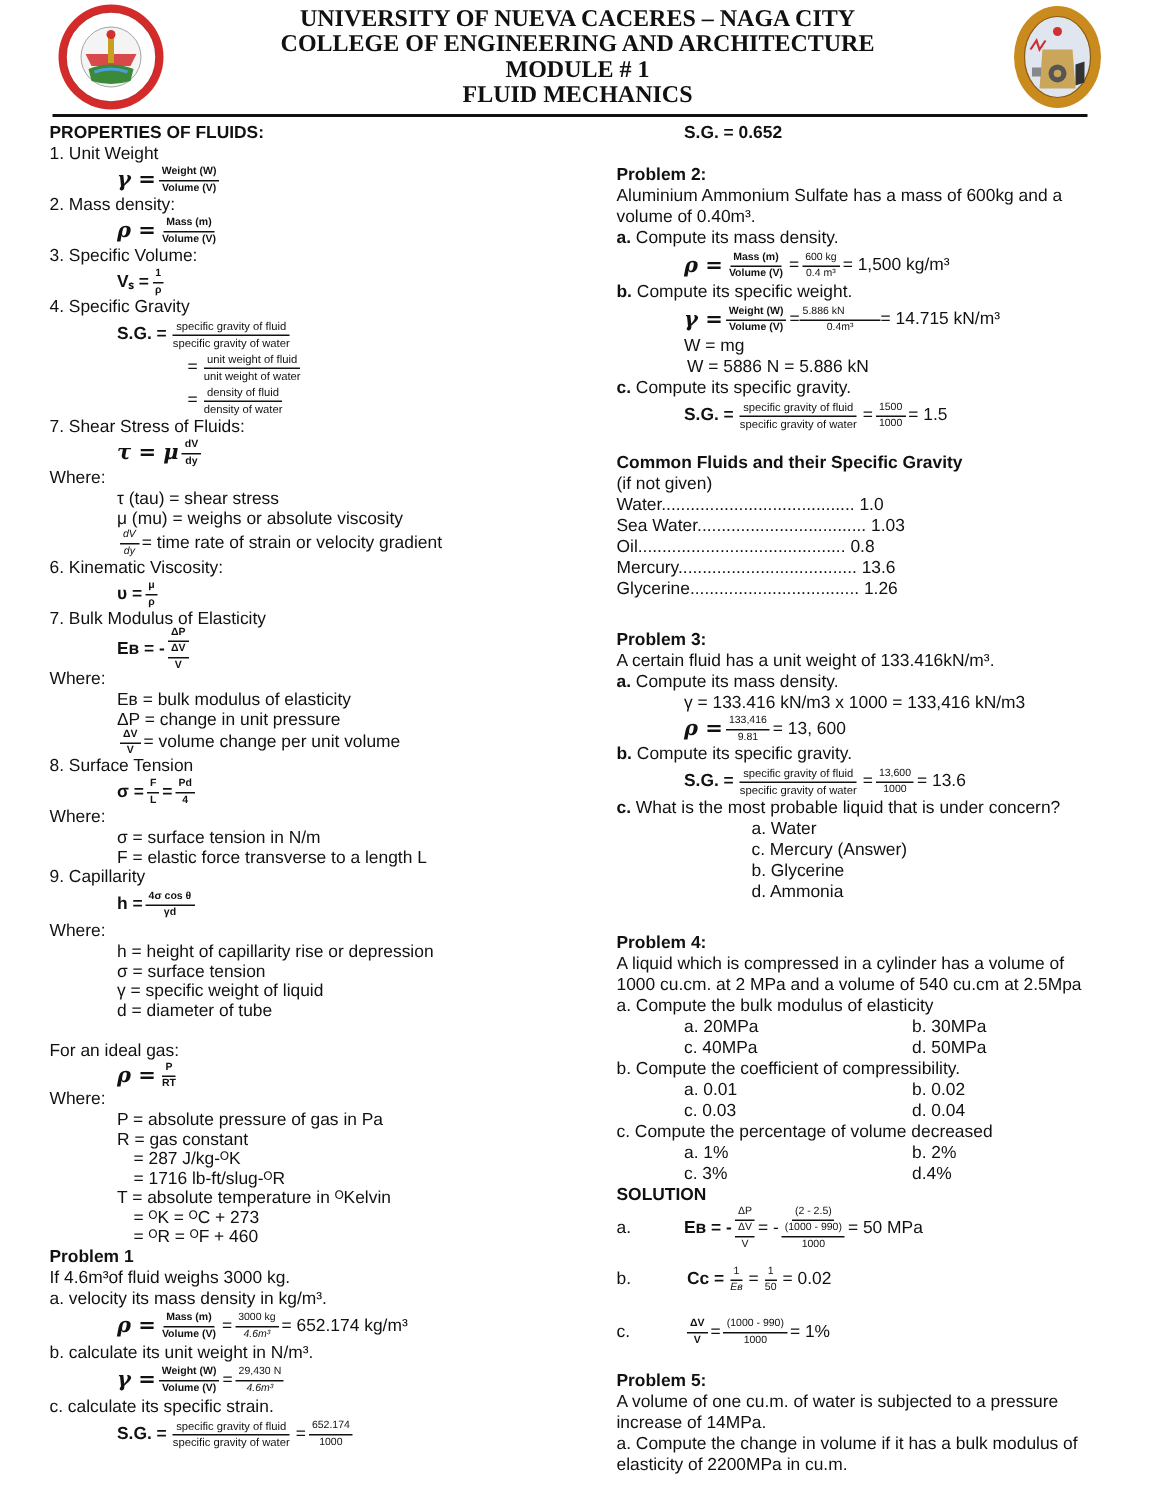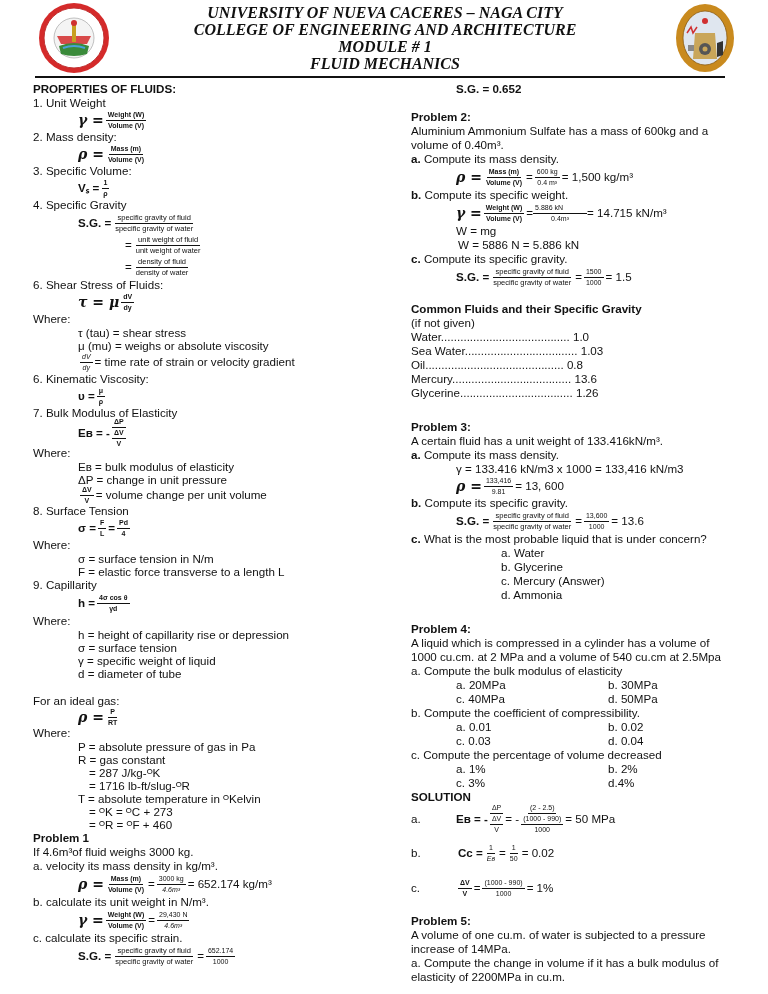--- a/index.html
+++ b/index.html
@@ -1,20 +1,20 @@
 <!DOCTYPE html>
 <html><head>
 <meta charset="utf-8">
 <style>
   html,body{margin:0;padding:0;background:#fff;}
   body{width:768px;height:994px;position:relative;overflow:hidden;color:#111;
        font-family:"Liberation Sans",sans-serif;font-size:11.6px;line-height:14px;}
   .hdr{position:absolute;left:0;top:0;width:768px;height:80px;}
   .hdr-title{position:absolute;left:150px;width:470px;top:4px;text-align:center;
-       font-family:"Liberation Serif",serif;font-weight:bold;font-size:16px;line-height:17px;color:#111;font-style:italic;}
+       font-family:"Liberation Serif",serif;font-weight:bold;font-size:16px;line-height:17px;color:#111;}
   .rule{position:absolute;left:35px;width:690px;top:76px;height:2px;background:#111;}
   .logo{position:absolute;}
   .col{position:absolute;top:82px;}
   .colL{left:33px;width:340px;}
   .colR{left:411px;width:350px;}
   .ln{position:relative;height:14px;white-space:nowrap;}
   .b{font-weight:bold;}
   .ind1{padding-left:45px;}
   .ind3{padding-left:56px;}
   .eq{display:flex;align-items:center;white-space:nowrap;}
@@ -102,21 +102,21 @@
         <span class="d">unit weight of water</span>
       </span>
   </div>
   <div class="eq" style="height:22px;padding-left:92px">
     <span>=</span>
     <span class="frac med">
         <span class="n">density of fluid</span>
         <span class="d">density of water</span>
       </span>
   </div>
-  <div class="ln">6. Shear Stress of Fluids:</div>
+  <div class="ln">7. Shear Stress of Fluids:</div>
   <div class="eq ind1" style="height:20px">
     <span class="sym">τ = μ</span>
     <span class="frac b">
         <span class="n">dV</span>
         <span class="d">dy</span>
       </span>
   </div>
   <div class="ln">Where:</div>
   <div class="ln ind1" style="height:13px">τ (tau) = shear stress</div>
   <div class="ln ind1" style="height:13px">μ (mu) = weighs or absolute viscosity</div>
@@ -326,22 +326,22 @@
       </span>
     <span>=</span>
     <span class="frac serif">
         <span class="n">13,600</span>
         <span class="d">1000</span>
       </span>
     <span>= 13.6</span>
   </div>
   <div class="ln"><span class="b">c.</span> <span>What is the most probable liquid that is under concern?</span></div>
   <div class="ln" style="padding-left:90px">a. Water</div>
+  <div class="ln" style="padding-left:90px">c. Mercury (Answer)</div>
   <div class="ln" style="padding-left:90px">b. Glycerine</div>
-  <div class="ln" style="padding-left:90px">c. Mercury (Answer)</div>
   <div class="ln" style="padding-left:90px">d. Ammonia</div>
   <div class="sp20"></div>
   <div class="ln b">Problem 4:</div>
   <div class="ln">A liquid which is compressed in a cylinder has a volume of</div>
   <div class="ln">1000 cu.cm. at 2 MPa and a volume of 540 cu.cm at 2.5Mpa</div>
   <div class="ln">a. Compute the bulk modulus of elasticity</div>
   <div class="ln two ind1">
       <span>a. 20MPa</span>
       <span>b. 30MPa</span>
     </div>

